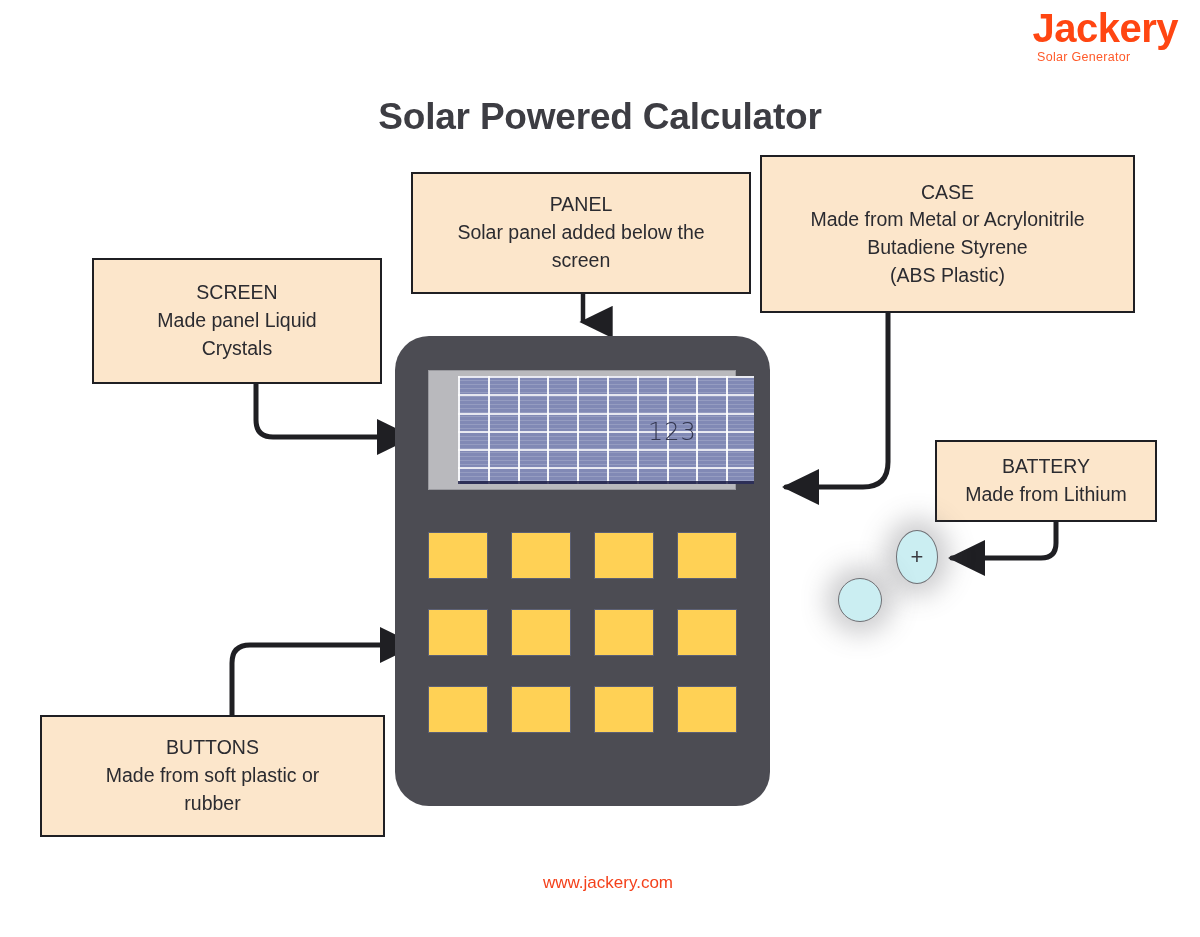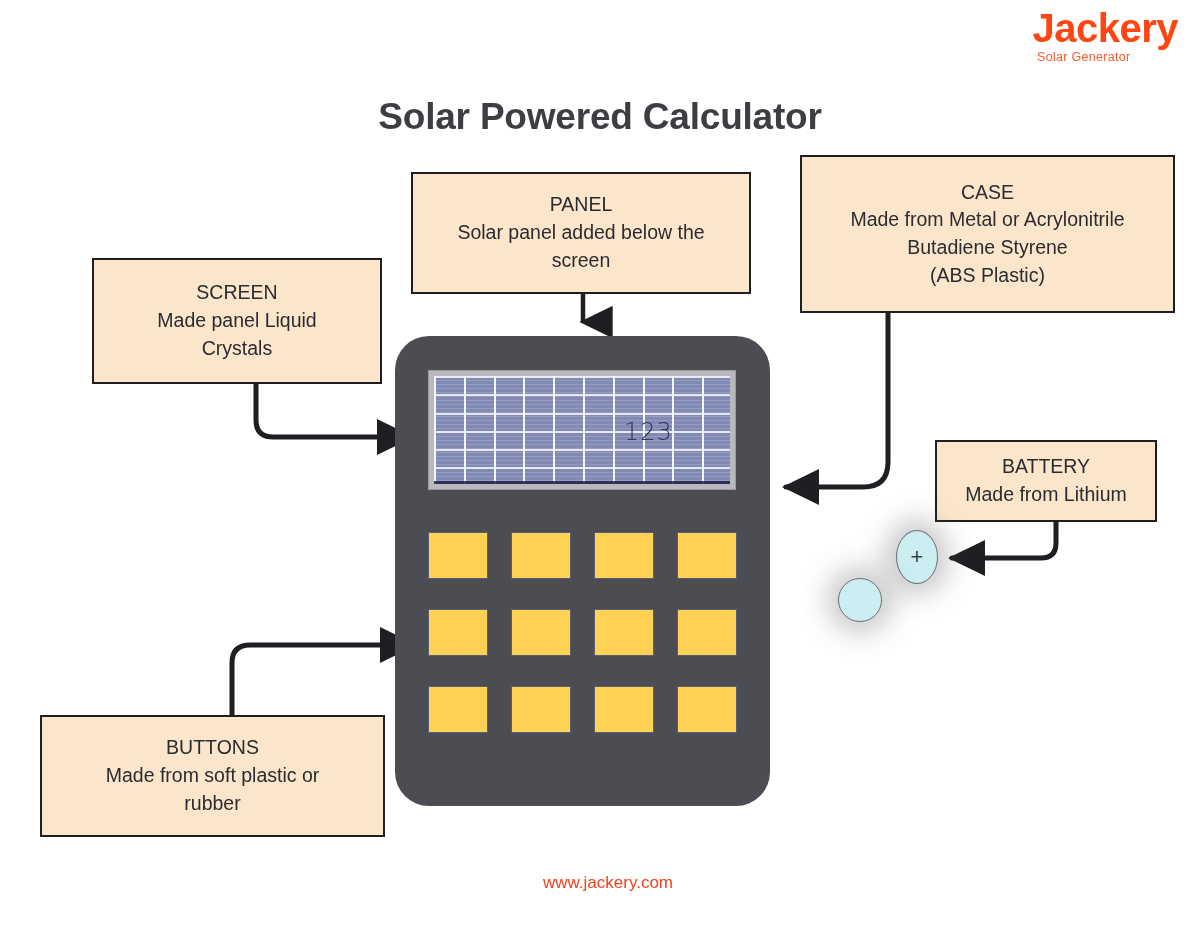--- a/index.html
+++ b/index.html
@@ -66,21 +66,21 @@
     text-align: center;
     color: #2b2b30;
     font-size: 19.5px;
     line-height: 1.42;
     padding: 6px 10px;
   }
   .callout .line { display: block; width: 100%; }
 
   #callout-screen  { left: 92px;  top: 258px; width: 290px; height: 126px; }
   #callout-panel   { left: 411px; top: 172px; width: 340px; height: 122px; }
-  #callout-case    { left: 760px; top: 155px; width: 375px; height: 158px; margin-left: 40px; }
+  #callout-case    { left: 760px; top: 155px; width: 375px; height: 158px; }
   #callout-battery { left: 935px; top: 440px; width: 222px; height: 82px; }
   #callout-buttons { left: 40px;  top: 715px; width: 345px; height: 122px; }
 
   
   #connectors {
     position: absolute;
     left: 0; top: 0;
     width: 1200px; height: 937px;
     pointer-events: none;
   }
@@ -122,20 +122,21 @@
         rgba(255,255,255,0.92) 0px,
         rgba(255,255,255,0.92) 2px,
         rgba(0,0,0,0) 2px,
         rgba(0,0,0,0) 29.8px),
       repeating-linear-gradient(to bottom,
         rgba(255,255,255,0.80) 0px,
         rgba(255,255,255,0.80) 2px,
         rgba(0,0,0,0) 2px,
         rgba(0,0,0,0) 18.3px);
     box-shadow: inset 0 -4px 0 -1px rgba(30,32,70,0.85);
+    margin-left: 24px;
   }
   #panel-reading {
     position: absolute;
     left: 190px;
     top: 42px;
     font-size: 24px;
     color: #33364f;
     font-family: "DejaVu Sans", sans-serif;
     font-weight: 300;
     letter-spacing: 1px;

